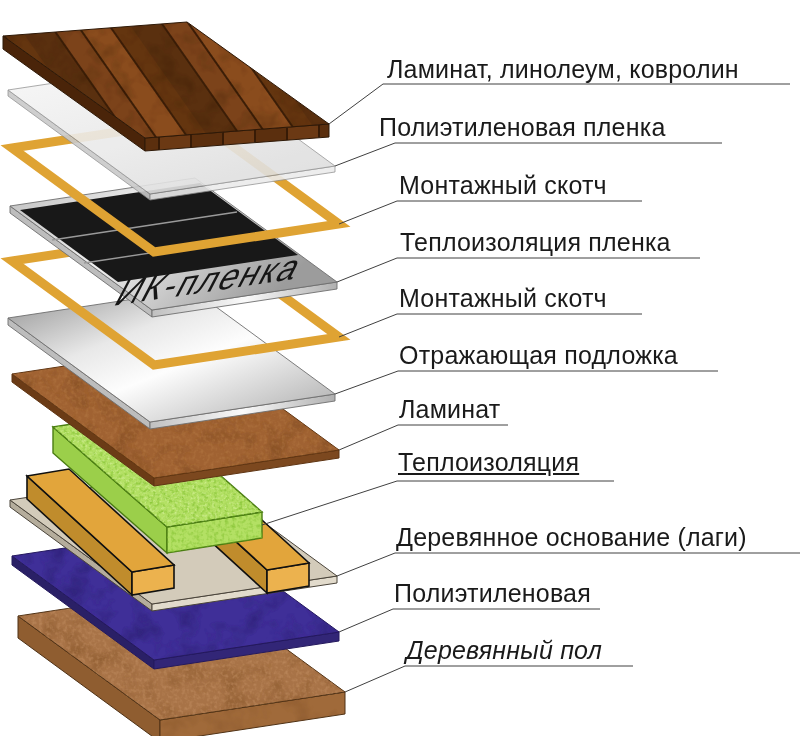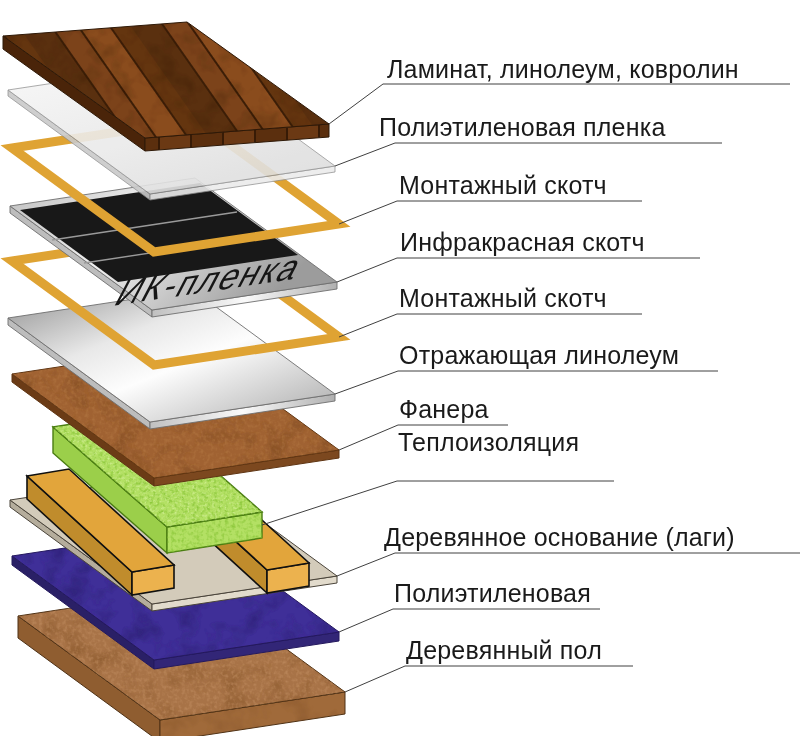--- a/index.html
+++ b/index.html
@@ -178,21 +178,21 @@
         <polyline points="262,525 397,481 614,481" class="leader"></polyline>
         <polyline points="337,576 395,553 800,553" class="leader"></polyline>
         <polyline points="339,632 393,609 600,609" class="leader"></polyline>
         <polyline points="345,692 405,666 633,666" class="leader"></polyline>
       </g>
 </svg>
 
 <div class="label" style="left: 387px; top: 55px;">Ламинат, линолеум, ковролин</div>
     <div class="label" style="left: 379px; top: 113px;">Полиэтиленовая пленка</div>
     <div class="label" style="left: 399px; top: 171px;">Монтажный скотч</div>
-    <div class="label" style="left: 400px; top: 228px;">Инфракрасная скотч</div>
+    <div class="label" style="left: 400px; top: 228px;">Теплоизоляция пленка</div>
     <div class="label" style="left: 399px; top: 284px;">Монтажный скотч</div>
-    <div class="label" style="left: 399px; top: 341px;">Отражающая линолеум</div>
-    <div class="label" style="left: 399px; top: 395px;">Фанера</div>
-    <div class="label" style="left: 398px; top: 428px;">Теплоизоляция</div>
-    <div class="label" style="left: 384px; top: 523px;">Деревянное основание (лаги)</div>
+    <div class="label" style="left: 399px; top: 341px;">Отражающая подложка</div>
+    <div class="label" style="left: 399px; top: 395px;">Ламинат</div>
+    <div class="label" style="left: 398px; top: 448px; text-decoration: underline;">Теплоизоляция</div>
+    <div class="label" style="left: 396px; top: 523px;">Деревянное основание (лаги)</div>
     <div class="label" style="left: 394px; top: 579px;">Полиэтиленовая</div>
-    <div class="label" style="left: 406px; top: 636px;">Деревянный пол</div>
+    <div class="label" style="left: 406px; top: 636px; font-style: italic;">Деревянный пол</div>
   </div>
 
 </body></html>

